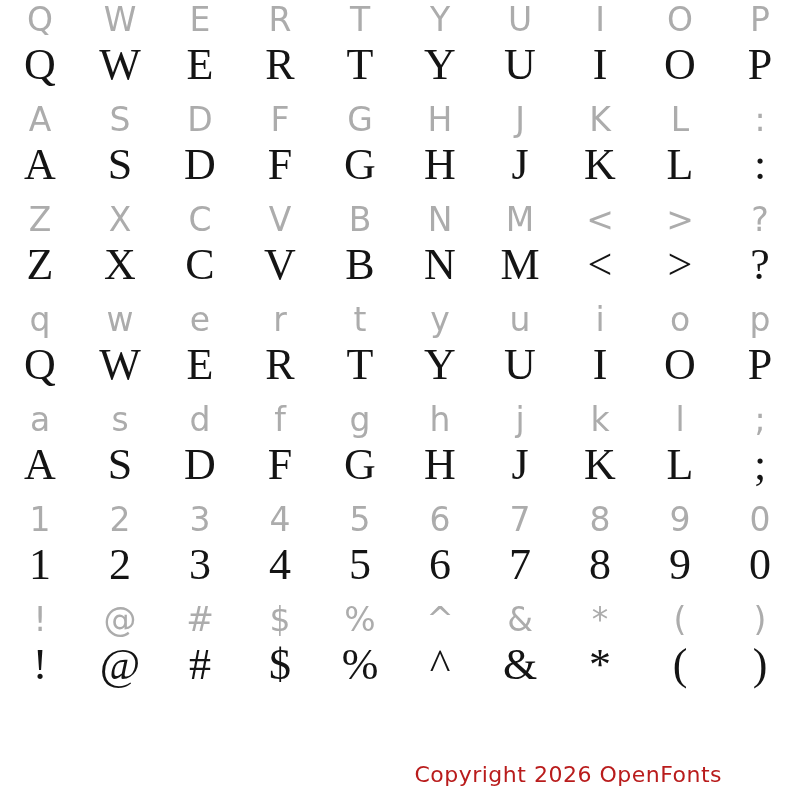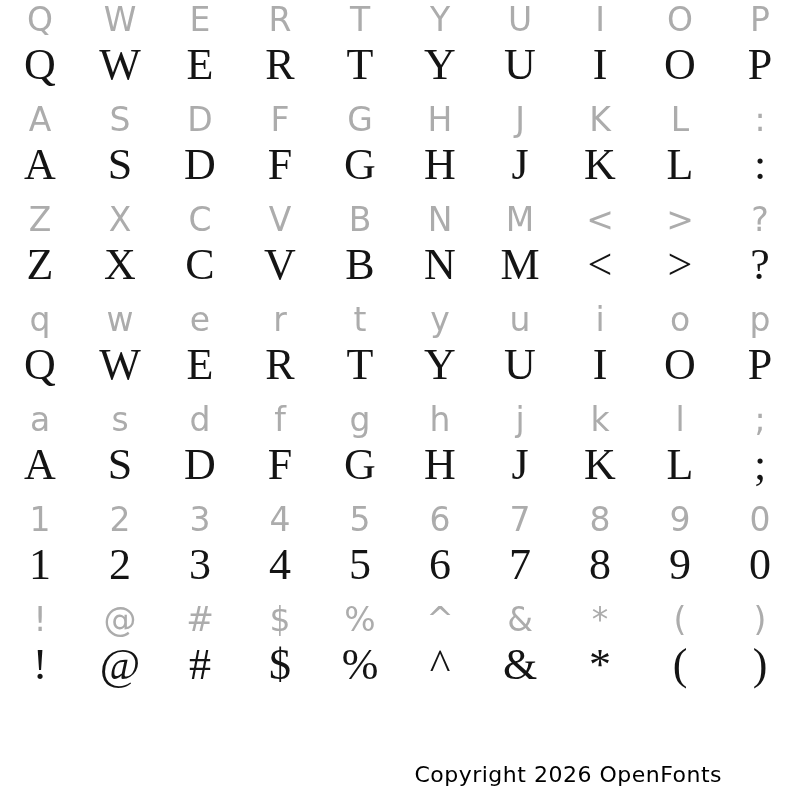--- a/index.html
+++ b/index.html
@@ -49,21 +49,21 @@
     font-weight: 400;
     color: #141414;
   }
   .footer {
     position: absolute;
     right: 78px;
     bottom: 13px;
     font-family: "DejaVu Sans", "Liberation Sans", sans-serif;
     font-size: 22px;
     letter-spacing: 0.5px;
-    color: #000000;
+    color: #b91c1c;
   }
 </style>
 </head>
 <body>
 
 <div class="charmap">
 
   <div class="pair">
     <div class="line ref-line">
         <span class="cell">Q</span>

